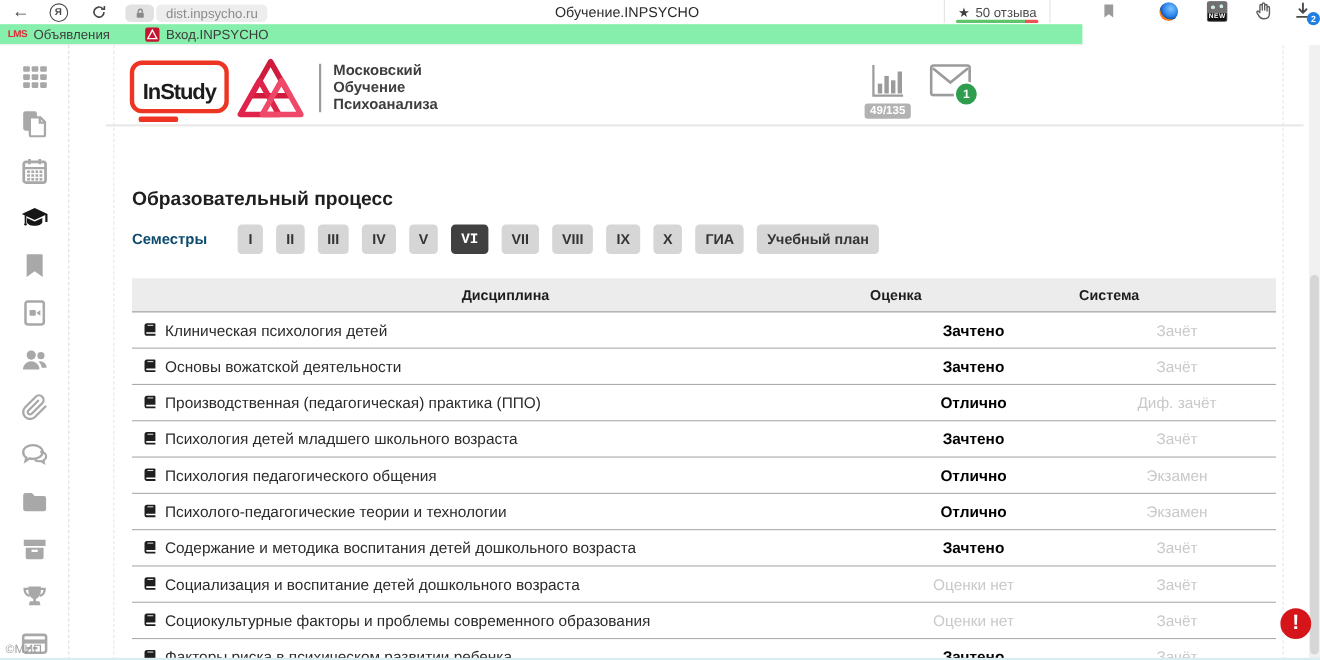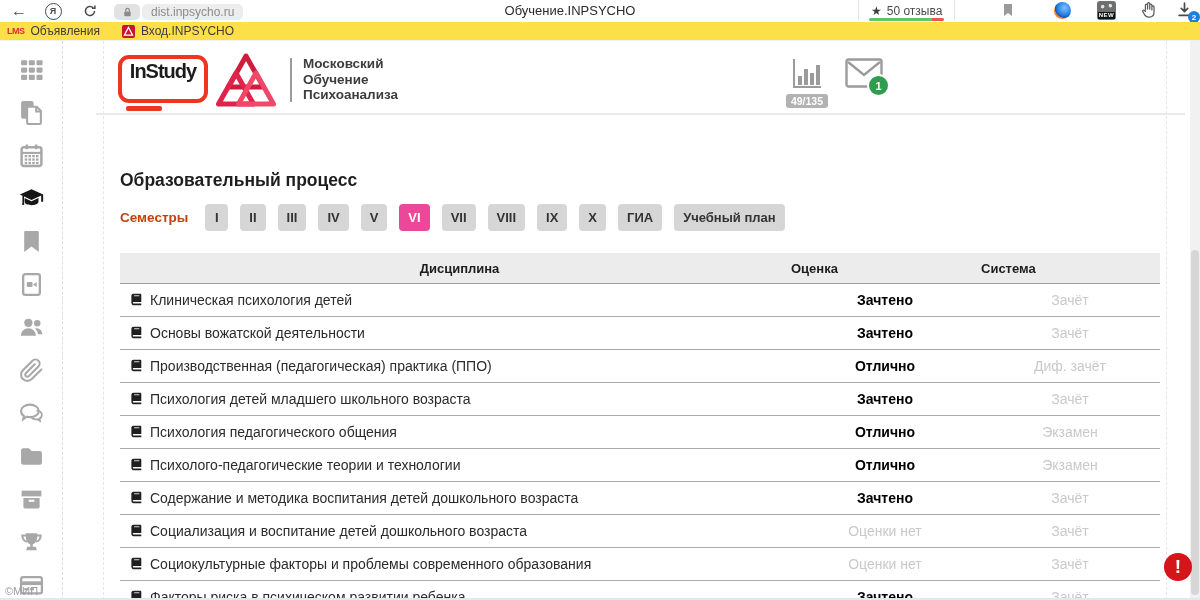--- a/index.html
+++ b/index.html
@@ -22,54 +22,54 @@
                background:linear-gradient(to right,#5fc46c 0 84%,#ef5350 84%);}
   .flag-ico{position:absolute;left:1000px;top:2px;width:18px;height:18px;color:#8d8d8d;cursor:pointer;}
   .ext-circle{position:absolute;left:1054px;top:2px;width:17px;height:17px;border-radius:50%;cursor:pointer;
               background:radial-gradient(circle at 62% 35%,#7cc3ff 0%,#2b82e8 45%,#1257b0 62%,#ff8a00 66%,#ff3d6e 88%,#ff77a9 100%);}
   .ext-new{position:absolute;left:1097px;top:1px;width:19px;height:19px;border-radius:3px;background:#6f6f6f;cursor:pointer;
            background-image:radial-gradient(circle at 30% 30%,#cfe9ea 0 1.5px,transparent 2px),radial-gradient(circle at 70% 25%,#cfe9ea 0 1.5px,transparent 2px);}
   .ext-new .new-lbl{position:absolute;bottom:1px;left:1px;right:1px;background:#111;color:#fff;font-size:6px;font-weight:bold;text-align:center;line-height:7px;letter-spacing:.5px;}
   .ext-hand{position:absolute;left:1140px;top:1px;width:20px;height:20px;color:#5d5d5d;cursor:pointer;}
   .downloads{position:absolute;left:1176px;top:1px;width:20px;height:20px;color:#4a4a4a;cursor:pointer;}
   .dl-badge{position:absolute;right:-4px;bottom:-2px;width:12px;height:12px;border-radius:50%;background:#1e7fe0;color:#fff;font-size:8px;font-weight:bold;display:flex;align-items:center;justify-content:center;}
-  .bookmarks-bar{position:absolute;top:22px;left:0;width:1200px;height:19px;display:flex;align-items:center;gap:22px;padding-left:7px;box-sizing:border-box;border-bottom:1px solid #efefef;z-index:30;background:#fde047;}
+  .bookmarks-bar{position:absolute;top:22px;left:0;width:984px;height:19px;display:flex;align-items:center;gap:32px;padding-left:7px;box-sizing:border-box;border-bottom:1px solid #efefef;z-index:30;background:#86efac;}
   .bm-item{display:flex;align-items:center;gap:6px;font-size:12px;color:#3c3c3c;cursor:pointer;}
   .lms-fav{color:#e02b36;font-weight:bold;font-size:9px;letter-spacing:-.5px;}
   .mip-fav{width:13px;height:13px;border-radius:2px;background:#c6162f;display:flex;align-items:center;justify-content:center;}
   
   .page{position:absolute;top:41px;left:0;width:1200px;height:559px;background:#fff;}
   .sidebar{position:absolute;left:0;top:0;bottom:0;width:62px;border-right:1px dashed #dedede;}
   .side-icons{display:flex;flex-direction:column;align-items:center;padding-top:15px;gap:17px;}
   .side-icon{width:26px;height:26px;color:#a8a8a8;display:flex;align-items:center;justify-content:center;cursor:pointer;}
   .side-icon svg{width:25px;height:25px;}
   .side-icon.active{color:#161616;}
   .sidebar-footer{position:absolute;bottom:3px;left:5px;font-size:11px;color:#9e9e9e;}
   .content-frame{position:absolute;left:103px;top:0;bottom:0;width:1062px;border-left:1px dashed #e6e6e6;border-right:1px dashed #e6e6e6;pointer-events:none;}
   .header-divider{position:absolute;top:72px;left:96px;width:1089px;height:2px;background:#e9e9e9;}
   
   .instudy{position:absolute;left:118px;top:14px;width:92px;height:58px;cursor:pointer;}
   .instudy .frame{position:absolute;left:0;top:0;width:82px;height:40px;border:4px solid #ee3524;border-radius:11px;}
-  .instudy .word{position:absolute;left:5px;top:5px;width:80px;text-align:center;font-size:20px;font-weight:bold;color:#1c1c1c;letter-spacing:-1px;}
+  .instudy .word{position:absolute;left:5px;top:18px;width:80px;text-align:center;font-size:20px;font-weight:bold;color:#1c1c1c;letter-spacing:-1px;}
   .instudy .stand{position:absolute;left:8px;top:51px;width:36px;height:5px;background:#ee3524;border-radius:2px;}
   .mip-logo{position:absolute;left:214px;top:11px;width:64px;height:60px;}
   .logo-sep{position:absolute;left:290px;top:17px;width:2px;height:44px;background:#9c9c9c;}
   .inst-name{position:absolute;left:303px;top:15px;font-size:13.5px;font-weight:bold;color:#3d3d3d;line-height:15.5px;}
   .inst-name span{display:block;}
   .chart-widget{position:absolute;left:783px;top:15px;width:48px;display:flex;flex-direction:column;align-items:center;cursor:pointer;}
   .chart-widget svg{width:36px;height:36px;}
   .prog-badge{margin-top:2px;background:#b2b2b2;color:#fff;font-size:10.5px;font-weight:bold;border-radius:3px;padding:1px 5px;}
   .mail-widget{position:absolute;left:845px;top:17px;width:38px;height:32px;cursor:pointer;}
   .mail-badge{position:absolute;right:-7px;bottom:-7px;width:19px;height:19px;border-radius:50%;background:#2e9e4e;border:2px solid #fff;color:#fff;font-size:11px;font-weight:bold;display:flex;align-items:center;justify-content:center;}
   
   .page-title{position:absolute;left:120px;top:129px;font-size:17.5px;font-weight:bold;color:#1e1e1e;}
   .semesters{position:absolute;left:120px;top:163px;display:flex;align-items:center;gap:12px;}
-  .sem-label{font-size:13.5px;font-weight:bold;color:#c2410c;margin-right:5px;}
+  .sem-label{font-size:13.5px;font-weight:bold;color:#0c4a6e;margin-right:16px;}
   .sem-btn{height:27px;min-width:23px;padding:0 9px;background:#d6d6d6;border:none;border-radius:4px;font-family:inherit;font-size:13px;font-weight:bold;color:#333;cursor:pointer;}
-  .sem-btn.active{background:#ec4899;color:#fff;}
+  .sem-btn.active{background:#404040;color:#fff;font-family:Liberation Mono, monospace;}
   .grades-table{position:absolute;left:120px;top:212px;width:1040px;border-collapse:collapse;table-layout:fixed;}
   .grades-table th{background:#ececec;height:28px;font-size:13px;font-weight:bold;color:#1d1d1d;border-bottom:1px solid #9e9e9e;}
   .grades-table th.h-disc{text-align:center;padding-left:10px;}
   .grades-table th.h-c{text-align:left;}
   .grades-table td{height:30px;font-size:14px;border-bottom:1px solid #ababab;}
   .grades-table tr:last-child td{border-bottom:1px solid #cfcfcf;}
   .c-disc{padding-left:10px;color:#2b2b2b;}
   .c-disc .book{display:inline-block;width:13px;height:13px;margin-right:7px;vertical-align:-1px;color:#1f1f1f;}
   .c-disc .disc-text{cursor:pointer;}
   .c-grade{text-align:center;}

